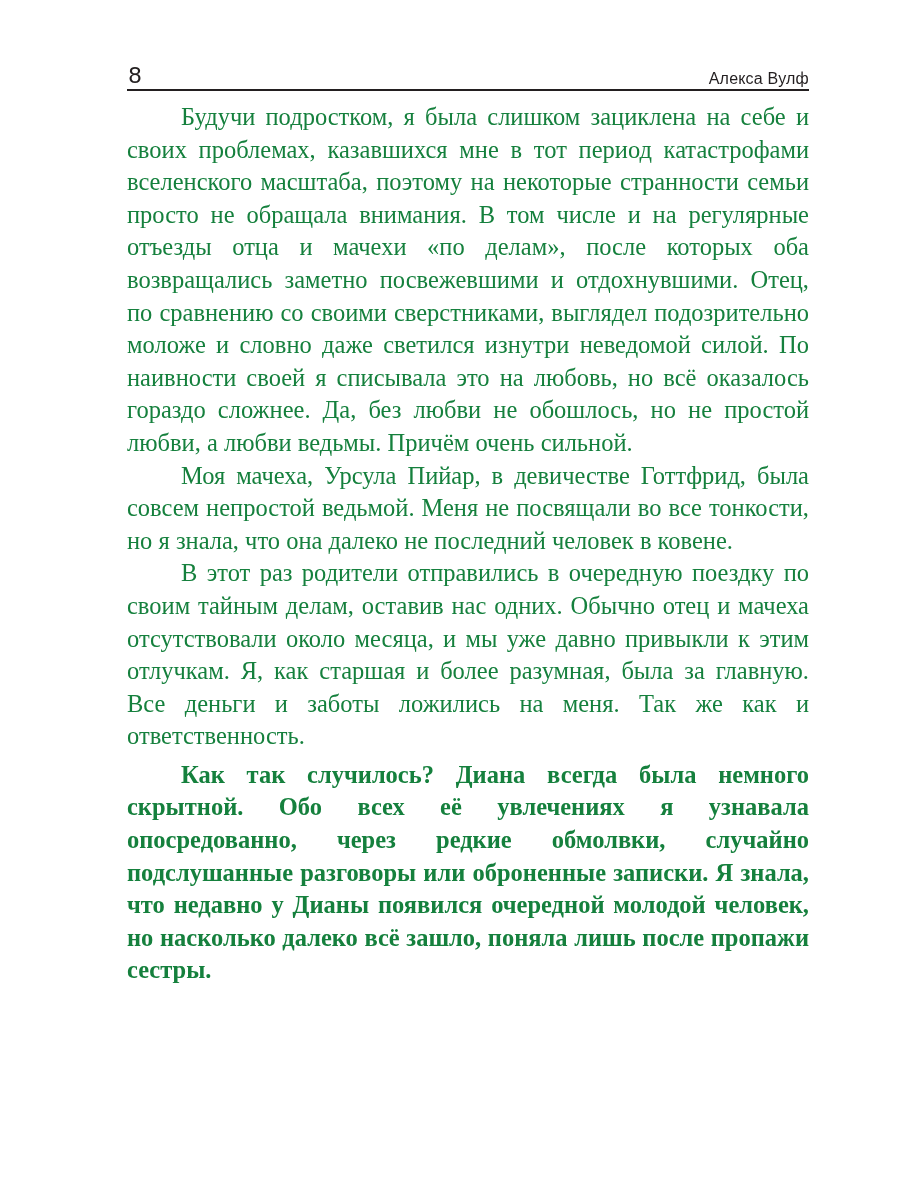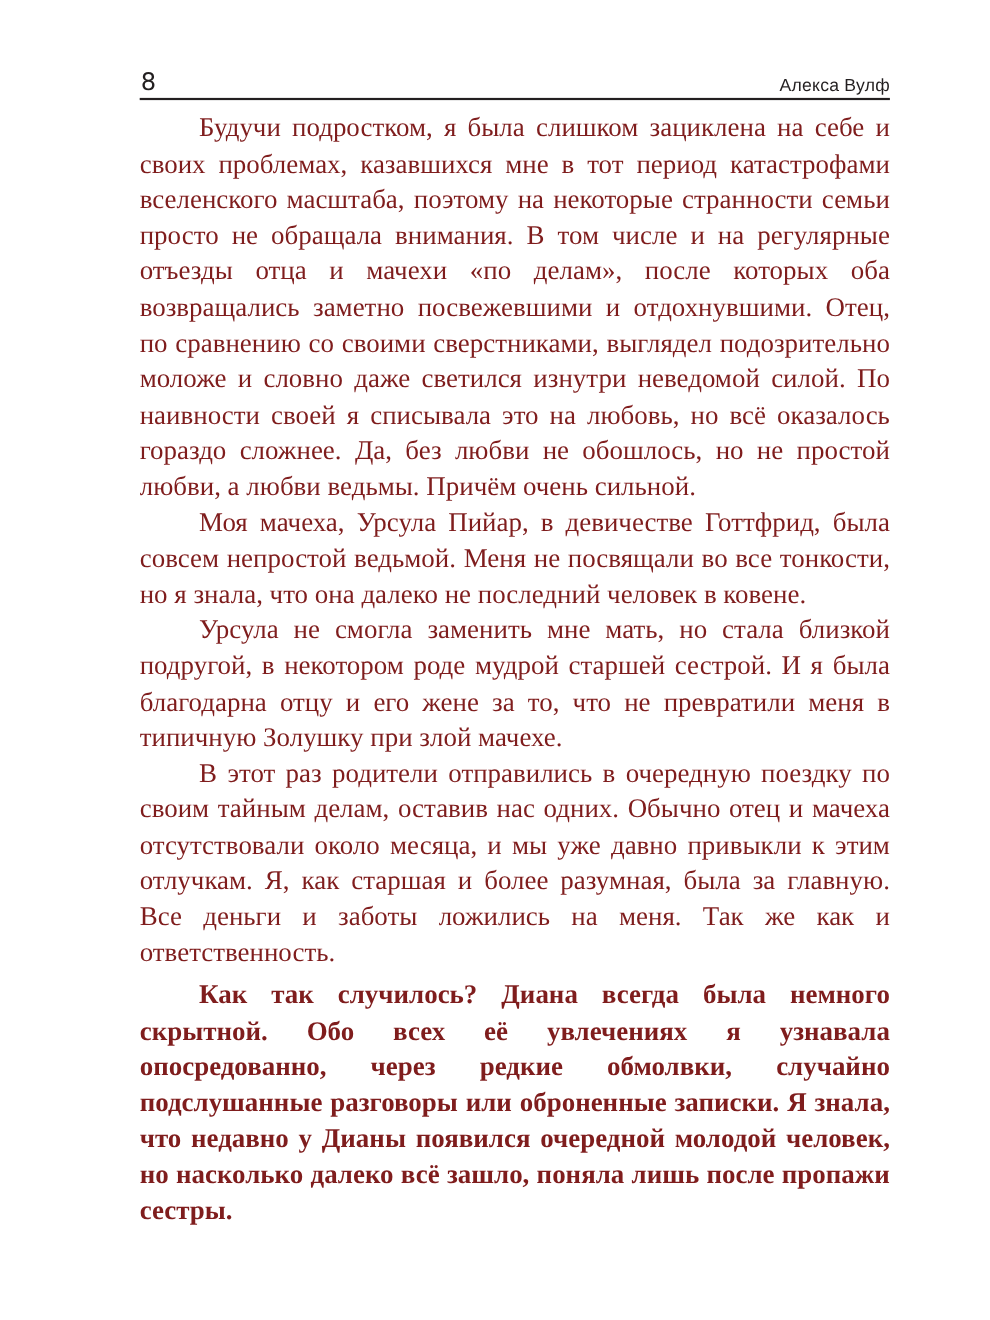--- a/index.html
+++ b/index.html
@@ -52,21 +52,21 @@
     }
     .body-text {
       position: absolute;
       left: 0;
       top: 101px;
       width: 682px;
       font-family: "Liberation Serif", serif;
       font-size: 24.5px;
       line-height: 32.6px;
       text-align: justify;
-      color: #7f1d1d;
+      color: #15803d;
     }
     .body-text p {
       margin: 0;
       text-indent: 54px;
       text-align: justify;
     }
     .body-text p.gap-before {
       margin-top: 6px;
       font-weight: bold;
     }
@@ -77,17 +77,16 @@
 <div class="page">
   <div class="running-header">
     <span class="folio">8</span>
     <span class="author">Алекса Вулф</span>
   </div>
   <div class="rule"></div>
 
   <div class="body-text">
     <p>Будучи подростком, я была слишком зациклена на себе и своих проблемах, казавшихся мне в тот период катастрофами вселенского масштаба, поэтому на некоторые странности семьи просто не обращала внимания. В том числе и на регулярные отъезды отца и мачехи «по делам», после которых оба возвращались заметно посвежевшими и отдохнувшими. Отец, по сравнению со своими сверстниками, выглядел подозрительно моложе и словно даже светился изнутри неведомой силой. По наивности своей я списывала это на любовь, но всё оказалось гораздо сложнее. Да, без любви не обошлось, но не простой любви, а любви ведьмы. Причём очень сильной.</p>
     <p>Моя мачеха, Урсула Пийар, в девичестве Готтфрид, была совсем непростой ведьмой. Меня не посвящали во все тонкости, но я знала, что она далеко не последний человек в ковене.</p>
-    <p>Урсула не смогла заменить мне мать, но стала близкой подругой, в некотором роде мудрой старшей сестрой. И я была благодарна отцу и его жене за то, что не превратили меня в типичную Золушку при злой мачехе.</p>
     <p>В этот раз родители отправились в очередную поездку по своим тайным делам, оставив нас одних. Обычно отец и мачеха отсутствовали около месяца, и мы уже давно привыкли к этим отлучкам. Я, как старшая и более разумная, была за главную. Все деньги и заботы ложились на меня. Так же как и ответственность.</p>
     <p class="gap-before">Как так случилось? Диана всегда была немного скрытной. Обо всех её увлечениях я узнавала опосредованно, через редкие обмолвки, случайно подслушанные разговоры или оброненные записки. Я знала, что недавно у Дианы появился очередной молодой человек, но насколько далеко всё зашло, поняла лишь после пропажи сестры.</p>
   </div>
 </div>
 
 </body></html>

